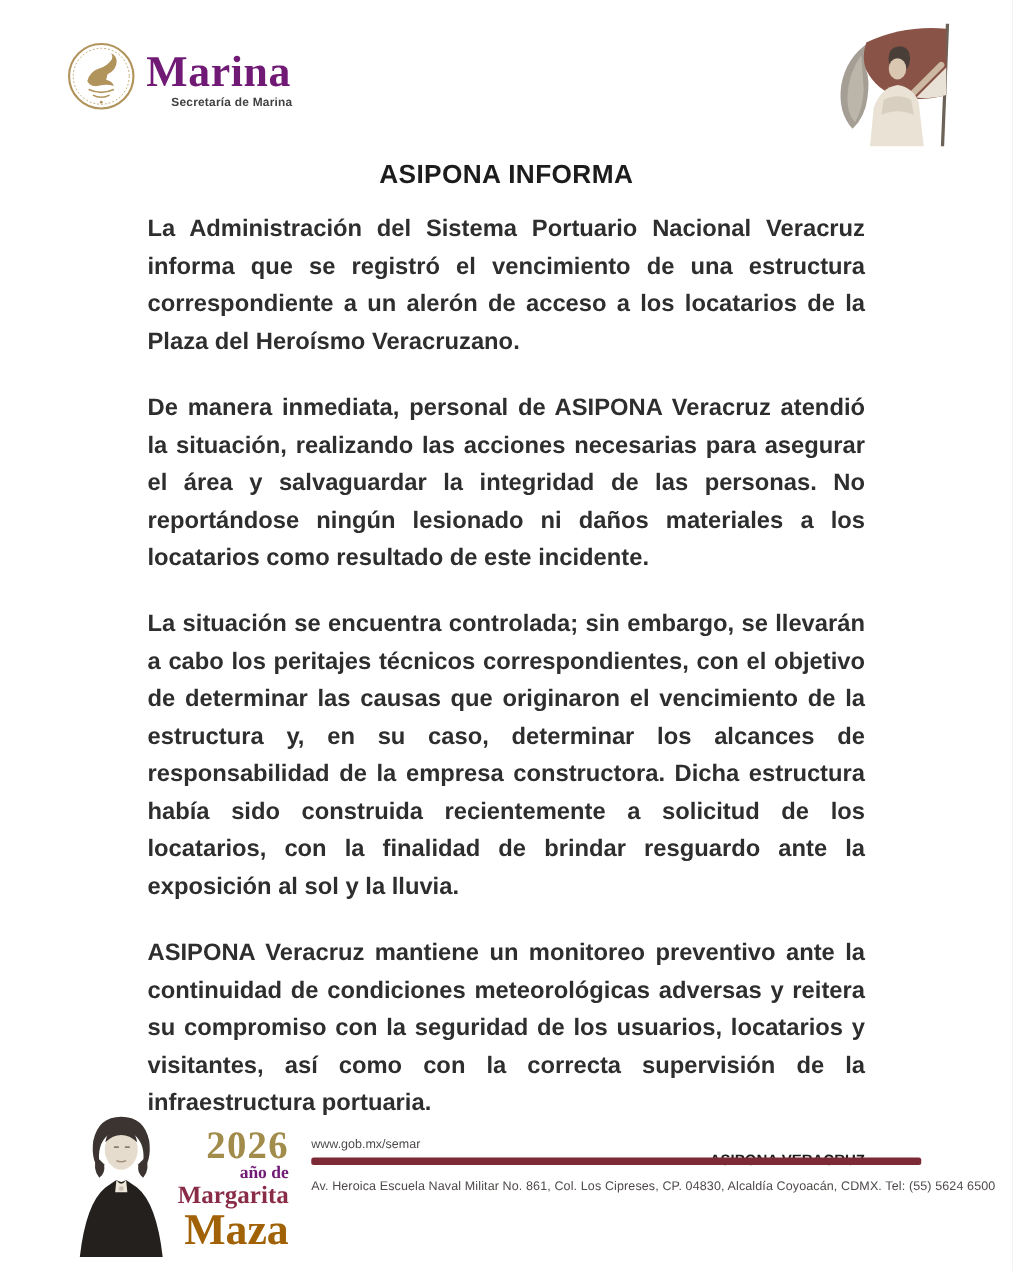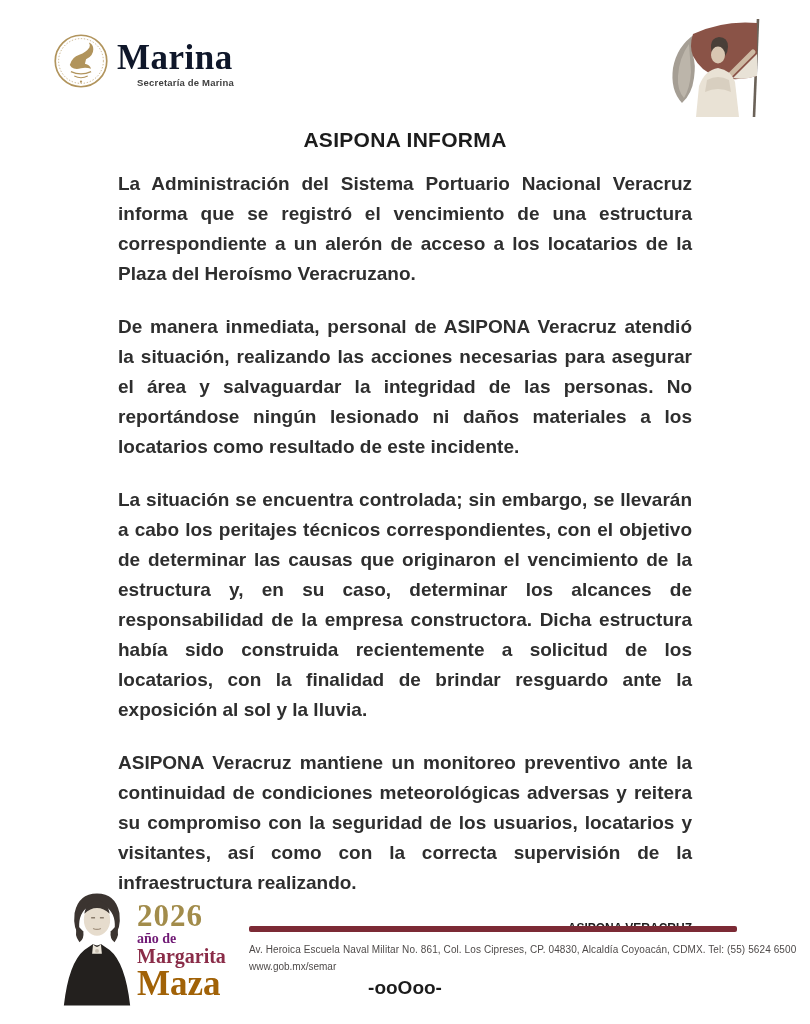--- a/index.html
+++ b/index.html
@@ -17,21 +17,21 @@
 
   
   .brand { position: absolute; left: 53px; top: 30px; display: flex; align-items: flex-start; }
   .seal-icon { width: 56px; height: 62px; }
   .brand-text { margin-left: 8px; padding-top: 10px; }
   .wordmark {
     font-family: "Liberation Serif", serif;
     font-weight: bold;
     font-size: 35px;
     line-height: 36px;
-    color: #0f172a;
+    color: #701a75;
     letter-spacing: 0.5px;
   }
   .brand-sub {
     font-size: 9.5px;
     font-weight: bold;
     color: #3f3f3f;
     letter-spacing: 0.2px;
     margin-top: 1px;
     margin-left: 20px;
   }
@@ -66,40 +66,40 @@
     font-size: 19px;
     font-weight: bold;
     color: #1c1c1c;
     margin-top: 42px;
   }
 
   
   .portrait-icon { position: absolute; left: 58px; top: 888px; width: 78px; height: 118px; }
   .commemorative {
     position: absolute; left: 137px; top: 901px; width: 94px;
-    text-align: left;
+    text-align: right;
     font-family: "Liberation Serif", serif;
     font-weight: bold;
   }
   .comm-year  { font-size: 31px; line-height: 30px; color: #A28C4B; letter-spacing: 1px; }
   .comm-prefix{ font-size: 14px; line-height: 15px; color: #701a75; }
   .comm-name1 { font-size: 20px; line-height: 21px; color: #8A2C48; }
   .comm-name2 { font-size: 35px; line-height: 34px; color: #a16207; }
   .footer-divider {
     position: absolute; left: 249px; top: 926px;
     width: 488px; height: 6px;
     background: #7C2A35; border-radius: 2px;
   }
   .footer-address {
     position: absolute; left: 249px; top: 941px;
     font-size: 10px; line-height: 17px; color: #4e4a49;
     white-space: nowrap; letter-spacing: 0.1px;
   }
   .footer-website {
-    position: absolute; left: 249px; top: 958px;
+    position: absolute; left: 249px; top: 907px;
     font-size: 10px; line-height: 17px; color: #4e4a49;
   }
 </style>
 </head>
 <body>
 
 <div class="page">
 
   <div class="brand">
     <svg class="seal-icon" viewBox="0 0 100 110" aria-hidden="true">
@@ -134,23 +134,22 @@
 
     <path d="M36 72 Q42 56 55 54 Q68 56 72 68 L76 103 L33 103 Z" fill="#e9e2d5"></path>
     <path d="M44 66 Q55 60 66 66 L68 78 Q55 72 42 78 Z" fill="#d8cfc0"></path>
   </svg>
 
   <div class="content">
     <div class="doc-title">ASIPONA INFORMA</div>
     <p>La Administración del Sistema Portuario Nacional Veracruz informa que se registró el vencimiento de una estructura correspondiente a un alerón de acceso a los locatarios de la Plaza del Heroísmo Veracruzano.</p>
     <p>De manera inmediata, personal de ASIPONA Veracruz atendió la situación, realizando las acciones necesarias para asegurar el área y salvaguardar la integridad de las personas. No reportándose ningún lesionado ni daños materiales a los locatarios como resultado de este incidente.</p>
     <p>La situación se encuentra controlada; sin embargo, se llevarán a cabo los peritajes técnicos correspondientes, con el objetivo de determinar las causas que originaron el vencimiento de la estructura y, en su caso, determinar los alcances de responsabilidad de la empresa constructora. Dicha estructura había sido construida recientemente a solicitud de los locatarios, con la finalidad de brindar resguardo ante la exposición al sol y la lluvia.</p>
-    <p>ASIPONA Veracruz mantiene un monitoreo preventivo ante la continuidad de condiciones meteorológicas adversas y reitera su compromiso con la seguridad de los usuarios, locatarios y visitantes, así como con la correcta supervisión de la infraestructura realizando.</p>
+    <p>ASIPONA Veracruz mantiene un monitoreo preventivo ante la continuidad de condiciones meteorológicas adversas y reitera su compromiso con la seguridad de los usuarios, locatarios y visitantes, así como con la correcta supervisión de la infraestructura portuaria.</p>
     <div class="signature">ASIPONA VERACRUZ</div>
-    <div class="closing">-ooOoo-</div>
   </div>
 
   <svg class="portrait-icon" viewBox="0 0 80 120" aria-hidden="true">
 
     <path d="M40 5 Q21 5 17 25 Q15 42 23 49 Q19 31 27 22 Q34 15 40 15 Q47 15 53 22 Q61 31 57 49 Q65 42 63 25 Q59 5 40 5 Z" fill="#3b3430"></path>
     <path d="M20 38 Q16 48 22 55 Q27 52 26 44 Z" fill="#3b3430"></path>
     <path d="M60 38 Q64 48 58 55 Q53 52 54 44 Z" fill="#3b3430"></path>
 
     <ellipse cx="40" cy="32" rx="13.5" ry="16.5" fill="#e6dccd"></ellipse>
     <path d="M40 12 Q29 13 27 26 Q33 20 40 20 Q47 20 53 26 Q51 13 40 12 Z" fill="#3b3430"></path>

